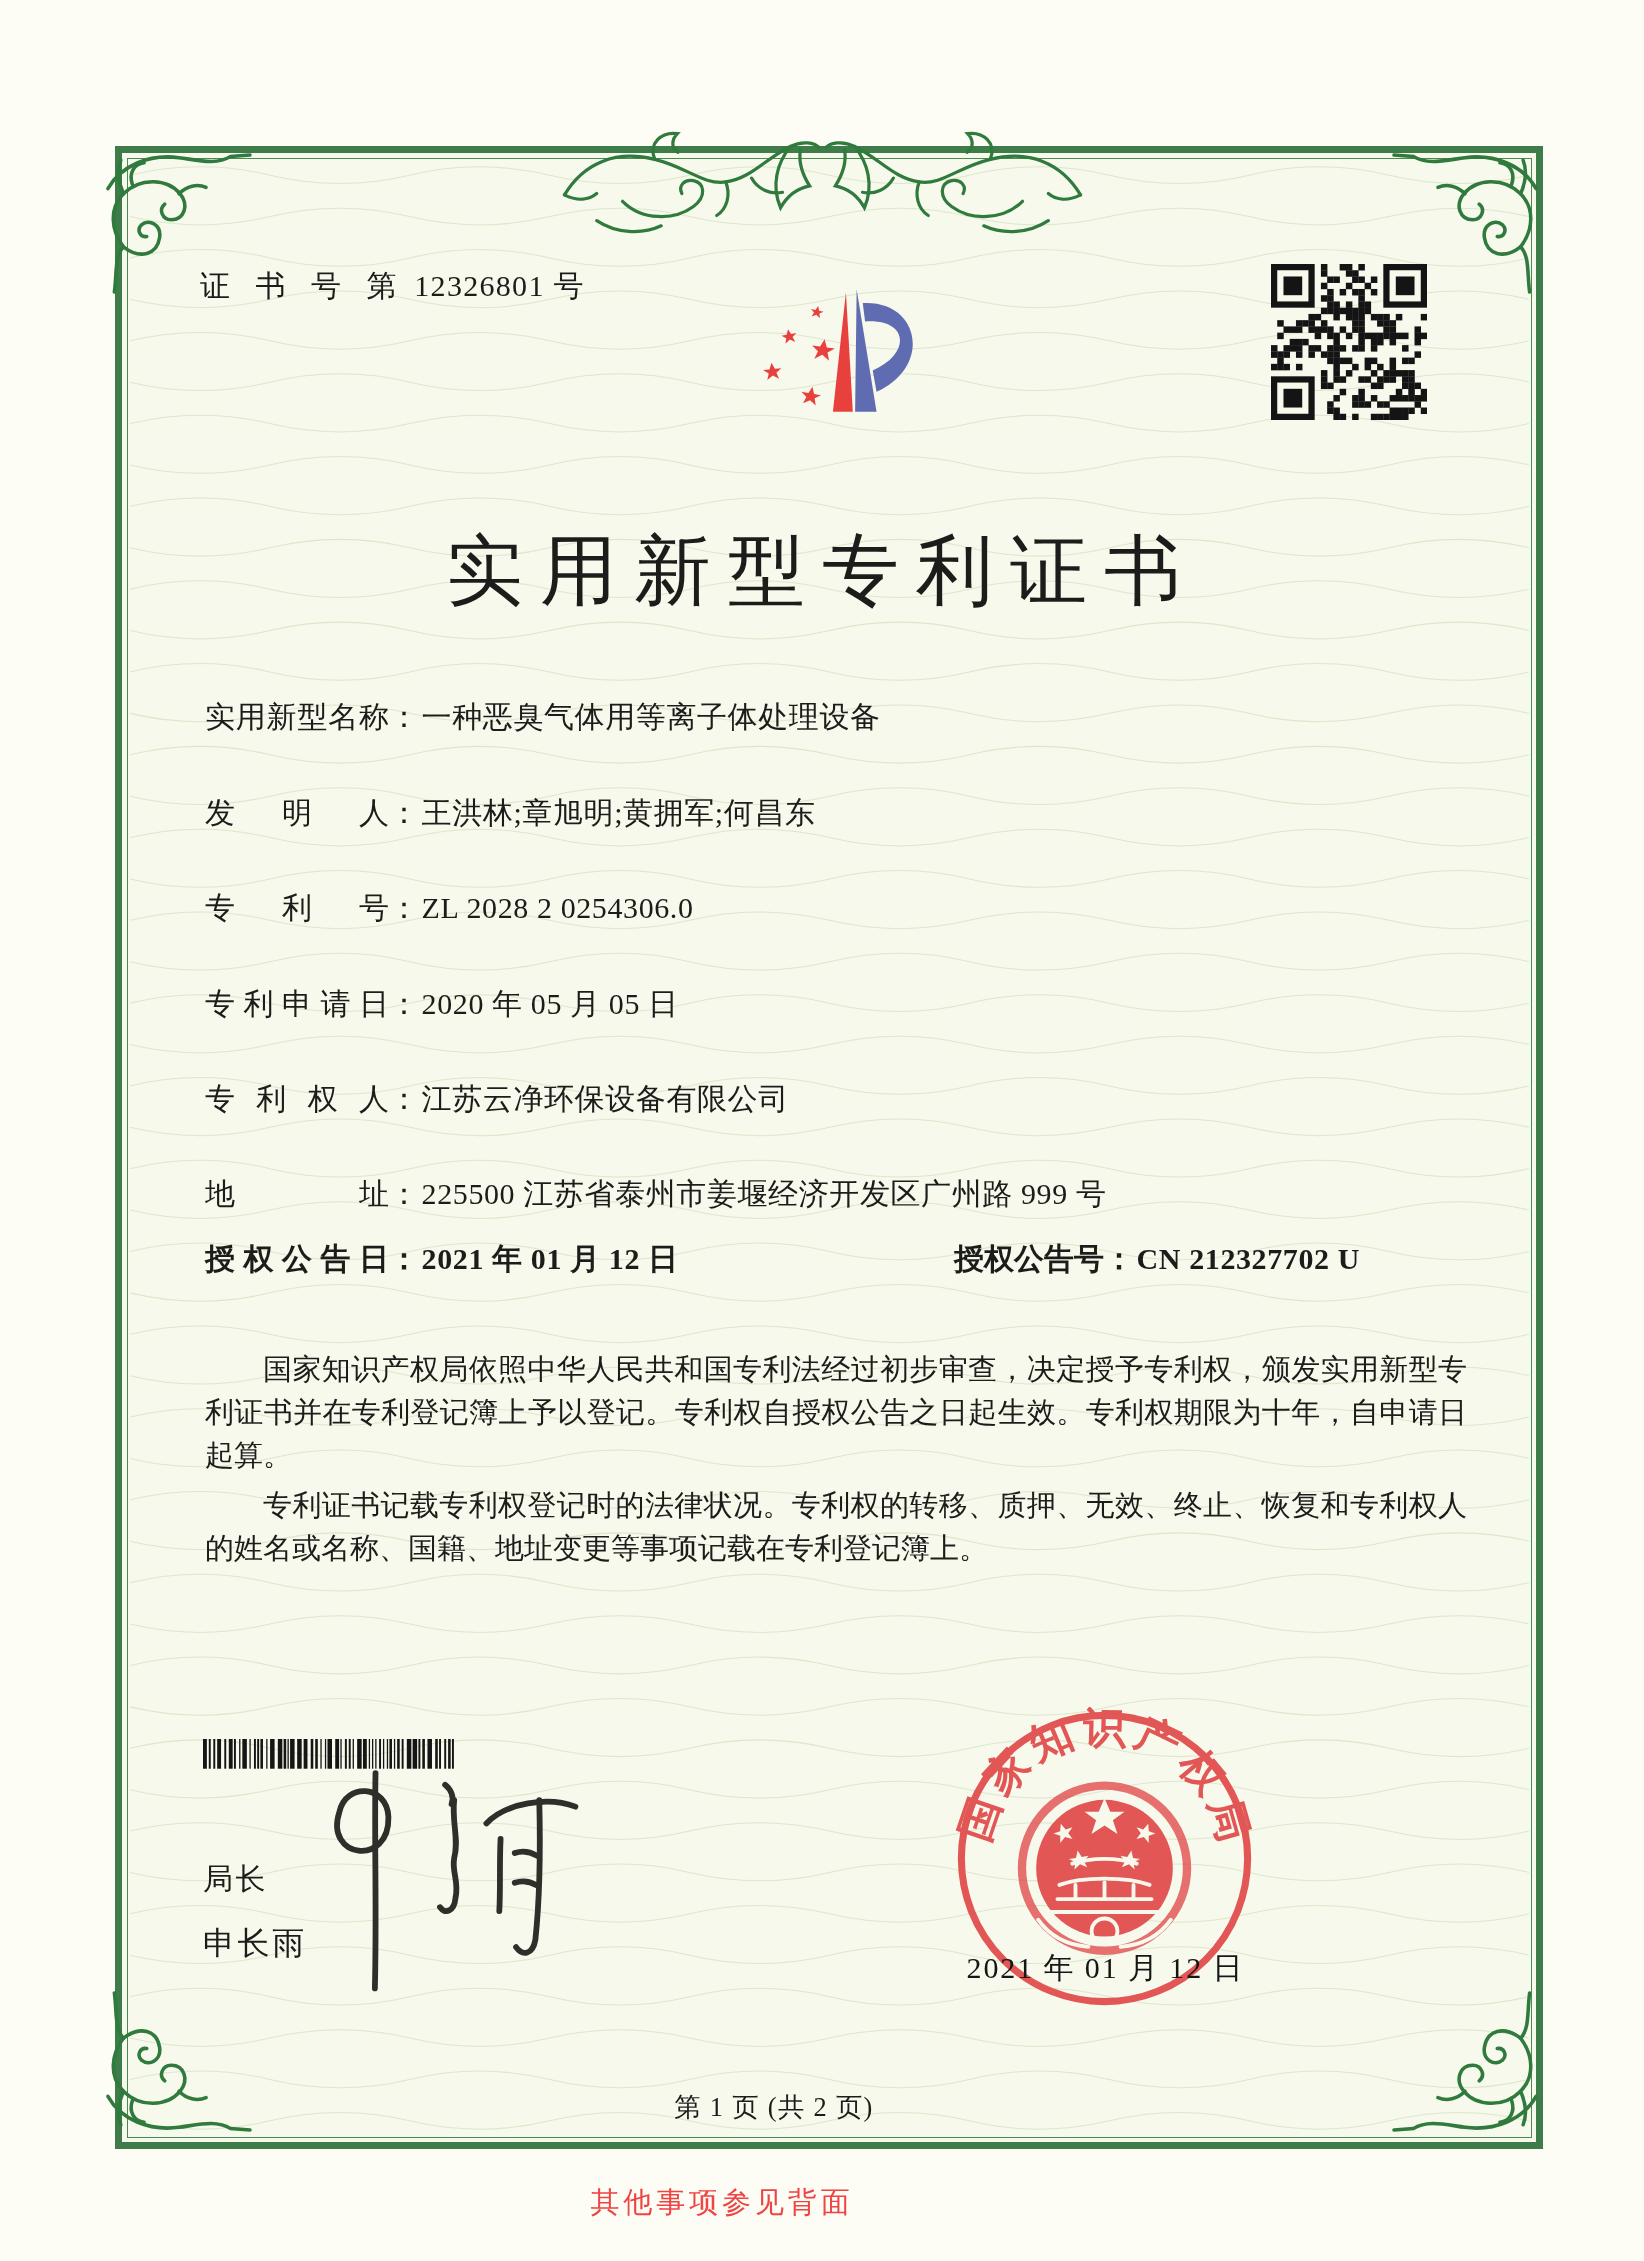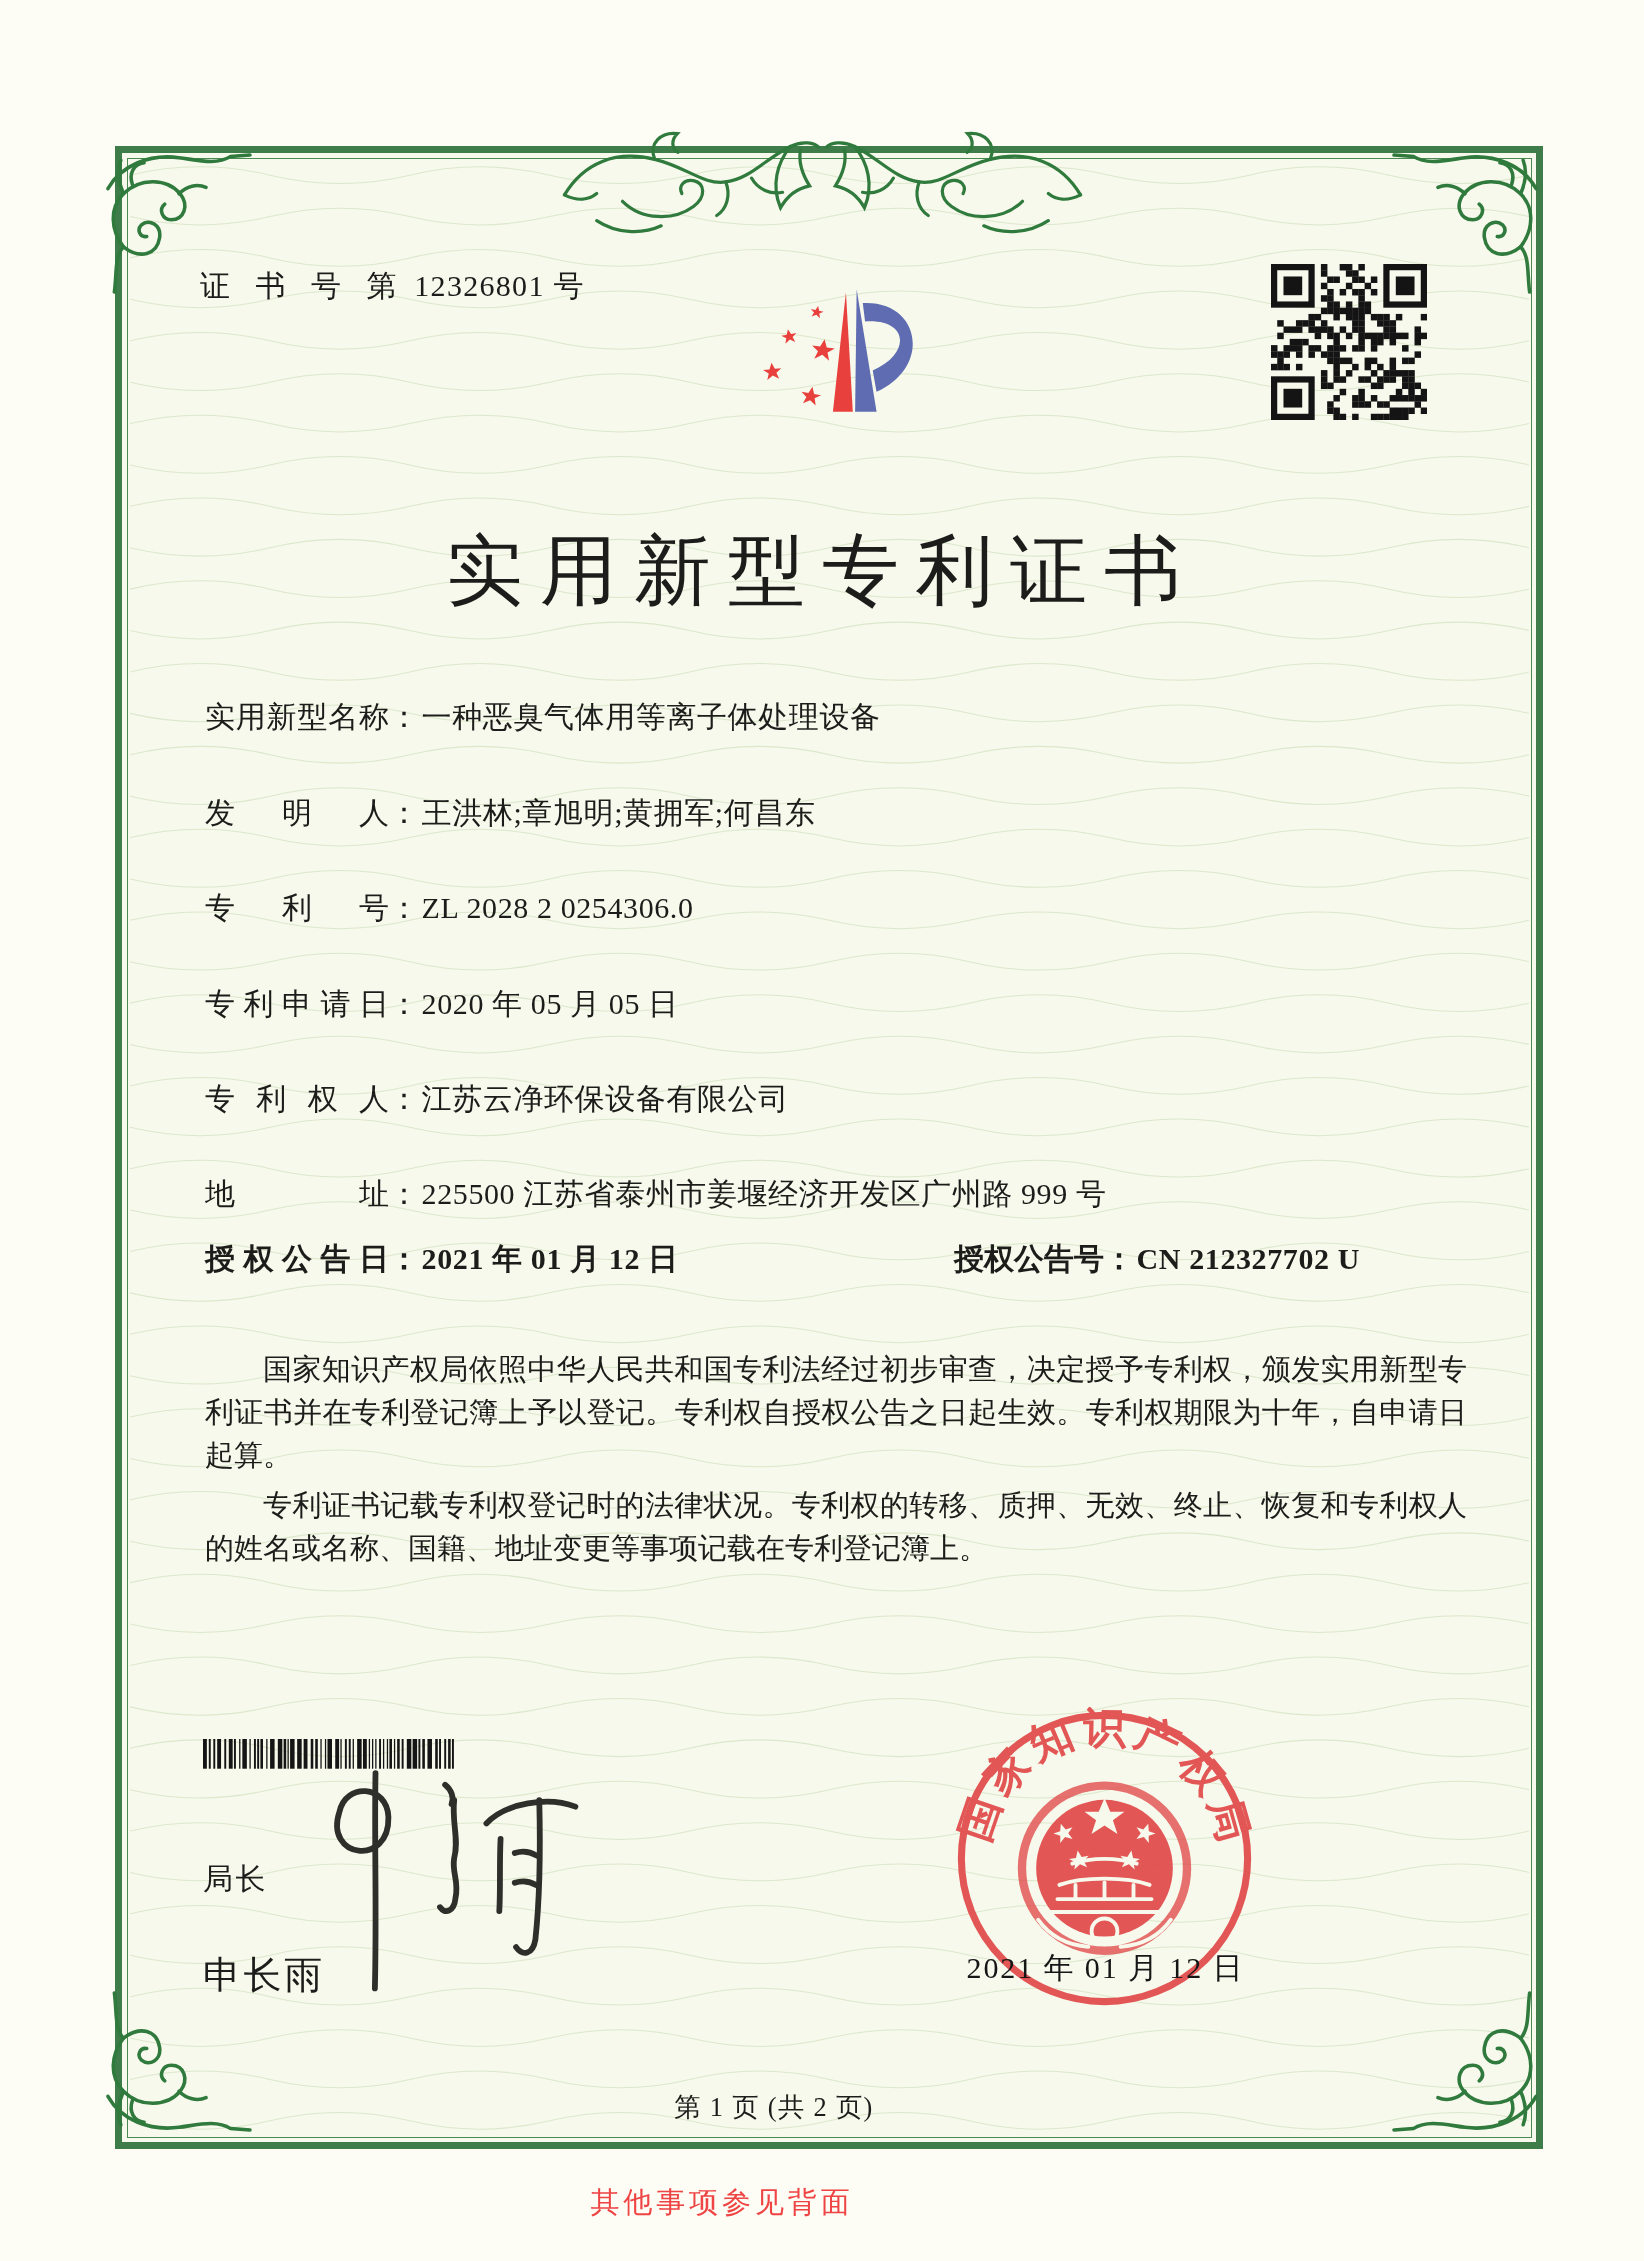--- a/index.html
+++ b/index.html
@@ -46,21 +46,21 @@
   
   .body-text{
     position:absolute;left:205px;top:1348px;width:1262px;
     font-size:29px;line-height:43px;text-align:justify;
   }
   .body-text p{margin:0;text-indent:58px;}
   .body-text p + p{margin-top:7px;}
   
   .barcode{position:absolute;left:203px;top:1739px;width:258px;height:31px;}
   .director-title{position:absolute;left:203px;top:1859px;font-size:30px;letter-spacing:2.6px;}
-  .director-name{position:absolute;left:203px;top:1922px;font-size:38px;letter-spacing:2.6px;margin-top:28px;}
+  .director-name{position:absolute;left:203px;top:1922px;font-size:32px;letter-spacing:2.6px;}
   .signature{position:absolute;left:293px;top:1761px;width:303px;height:246px;}
   .seal{position:absolute;left:953px;top:1707px;width:303px;height:303px;opacity:.93;}
   .seal-date{
     position:absolute;left:954px;top:1948px;width:303px;text-align:center;
     font-size:30px;letter-spacing:1.9px;color:#161616;white-space:nowrap;
   }
   .page-indicator{position:absolute;left:632px;top:2090px;width:284px;text-align:center;font-size:26.4px;letter-spacing:1.3px;}
   .back-note{position:absolute;left:577px;top:2183px;width:290px;text-align:center;font-size:29px;letter-spacing:3.9px;color:#ef4444;}
   .hidden-defs{position:absolute;width:0;height:0;overflow:hidden;}
 </style>

